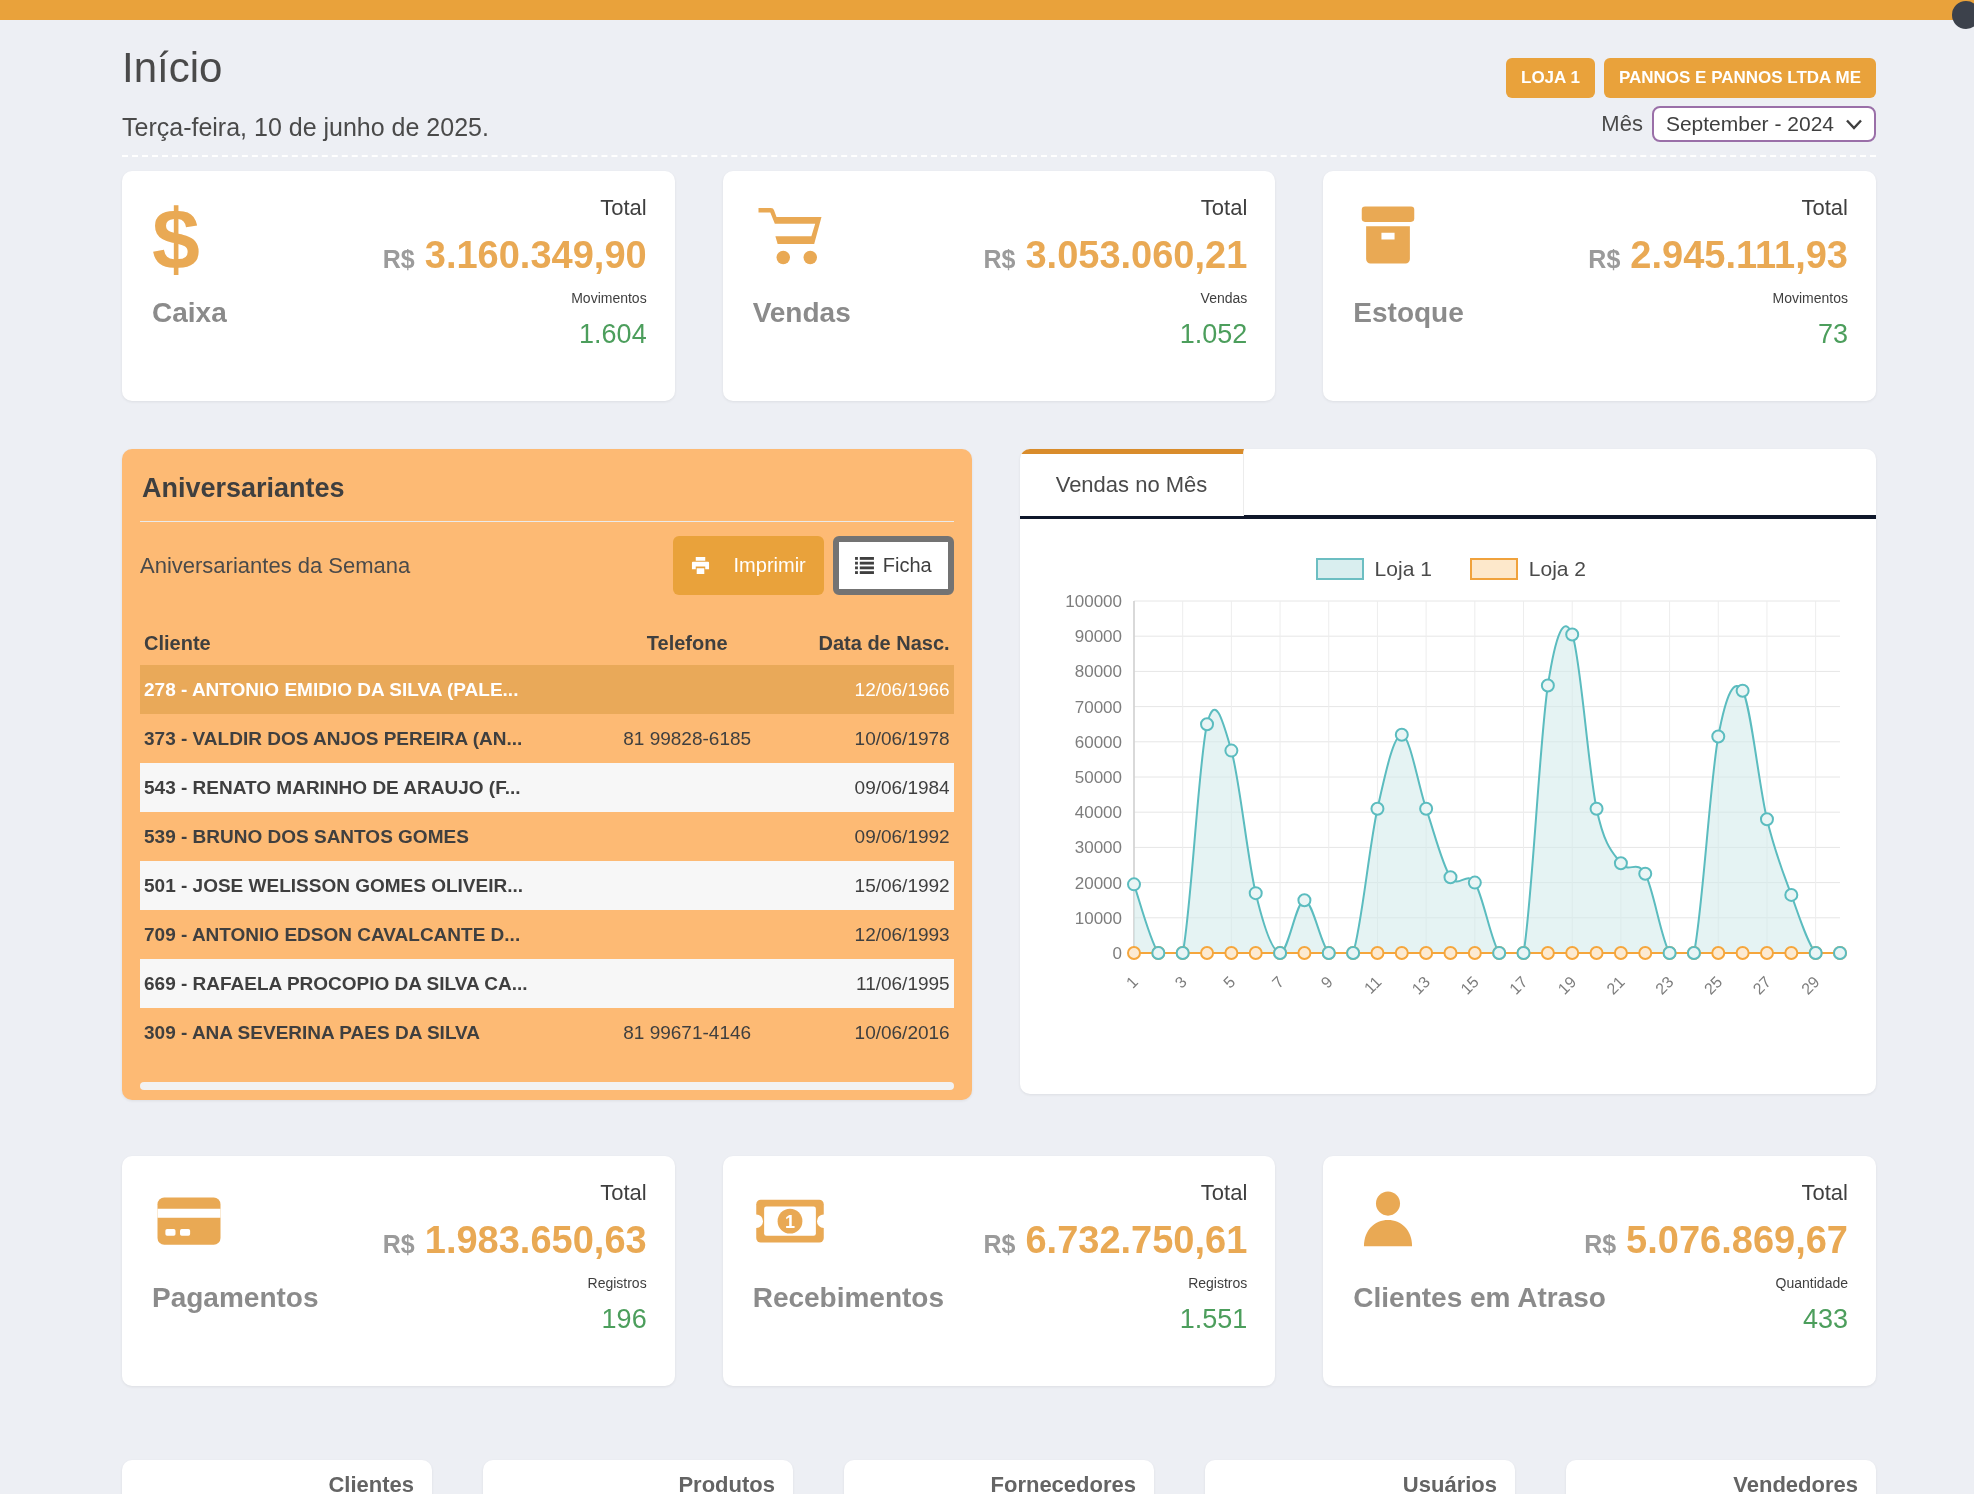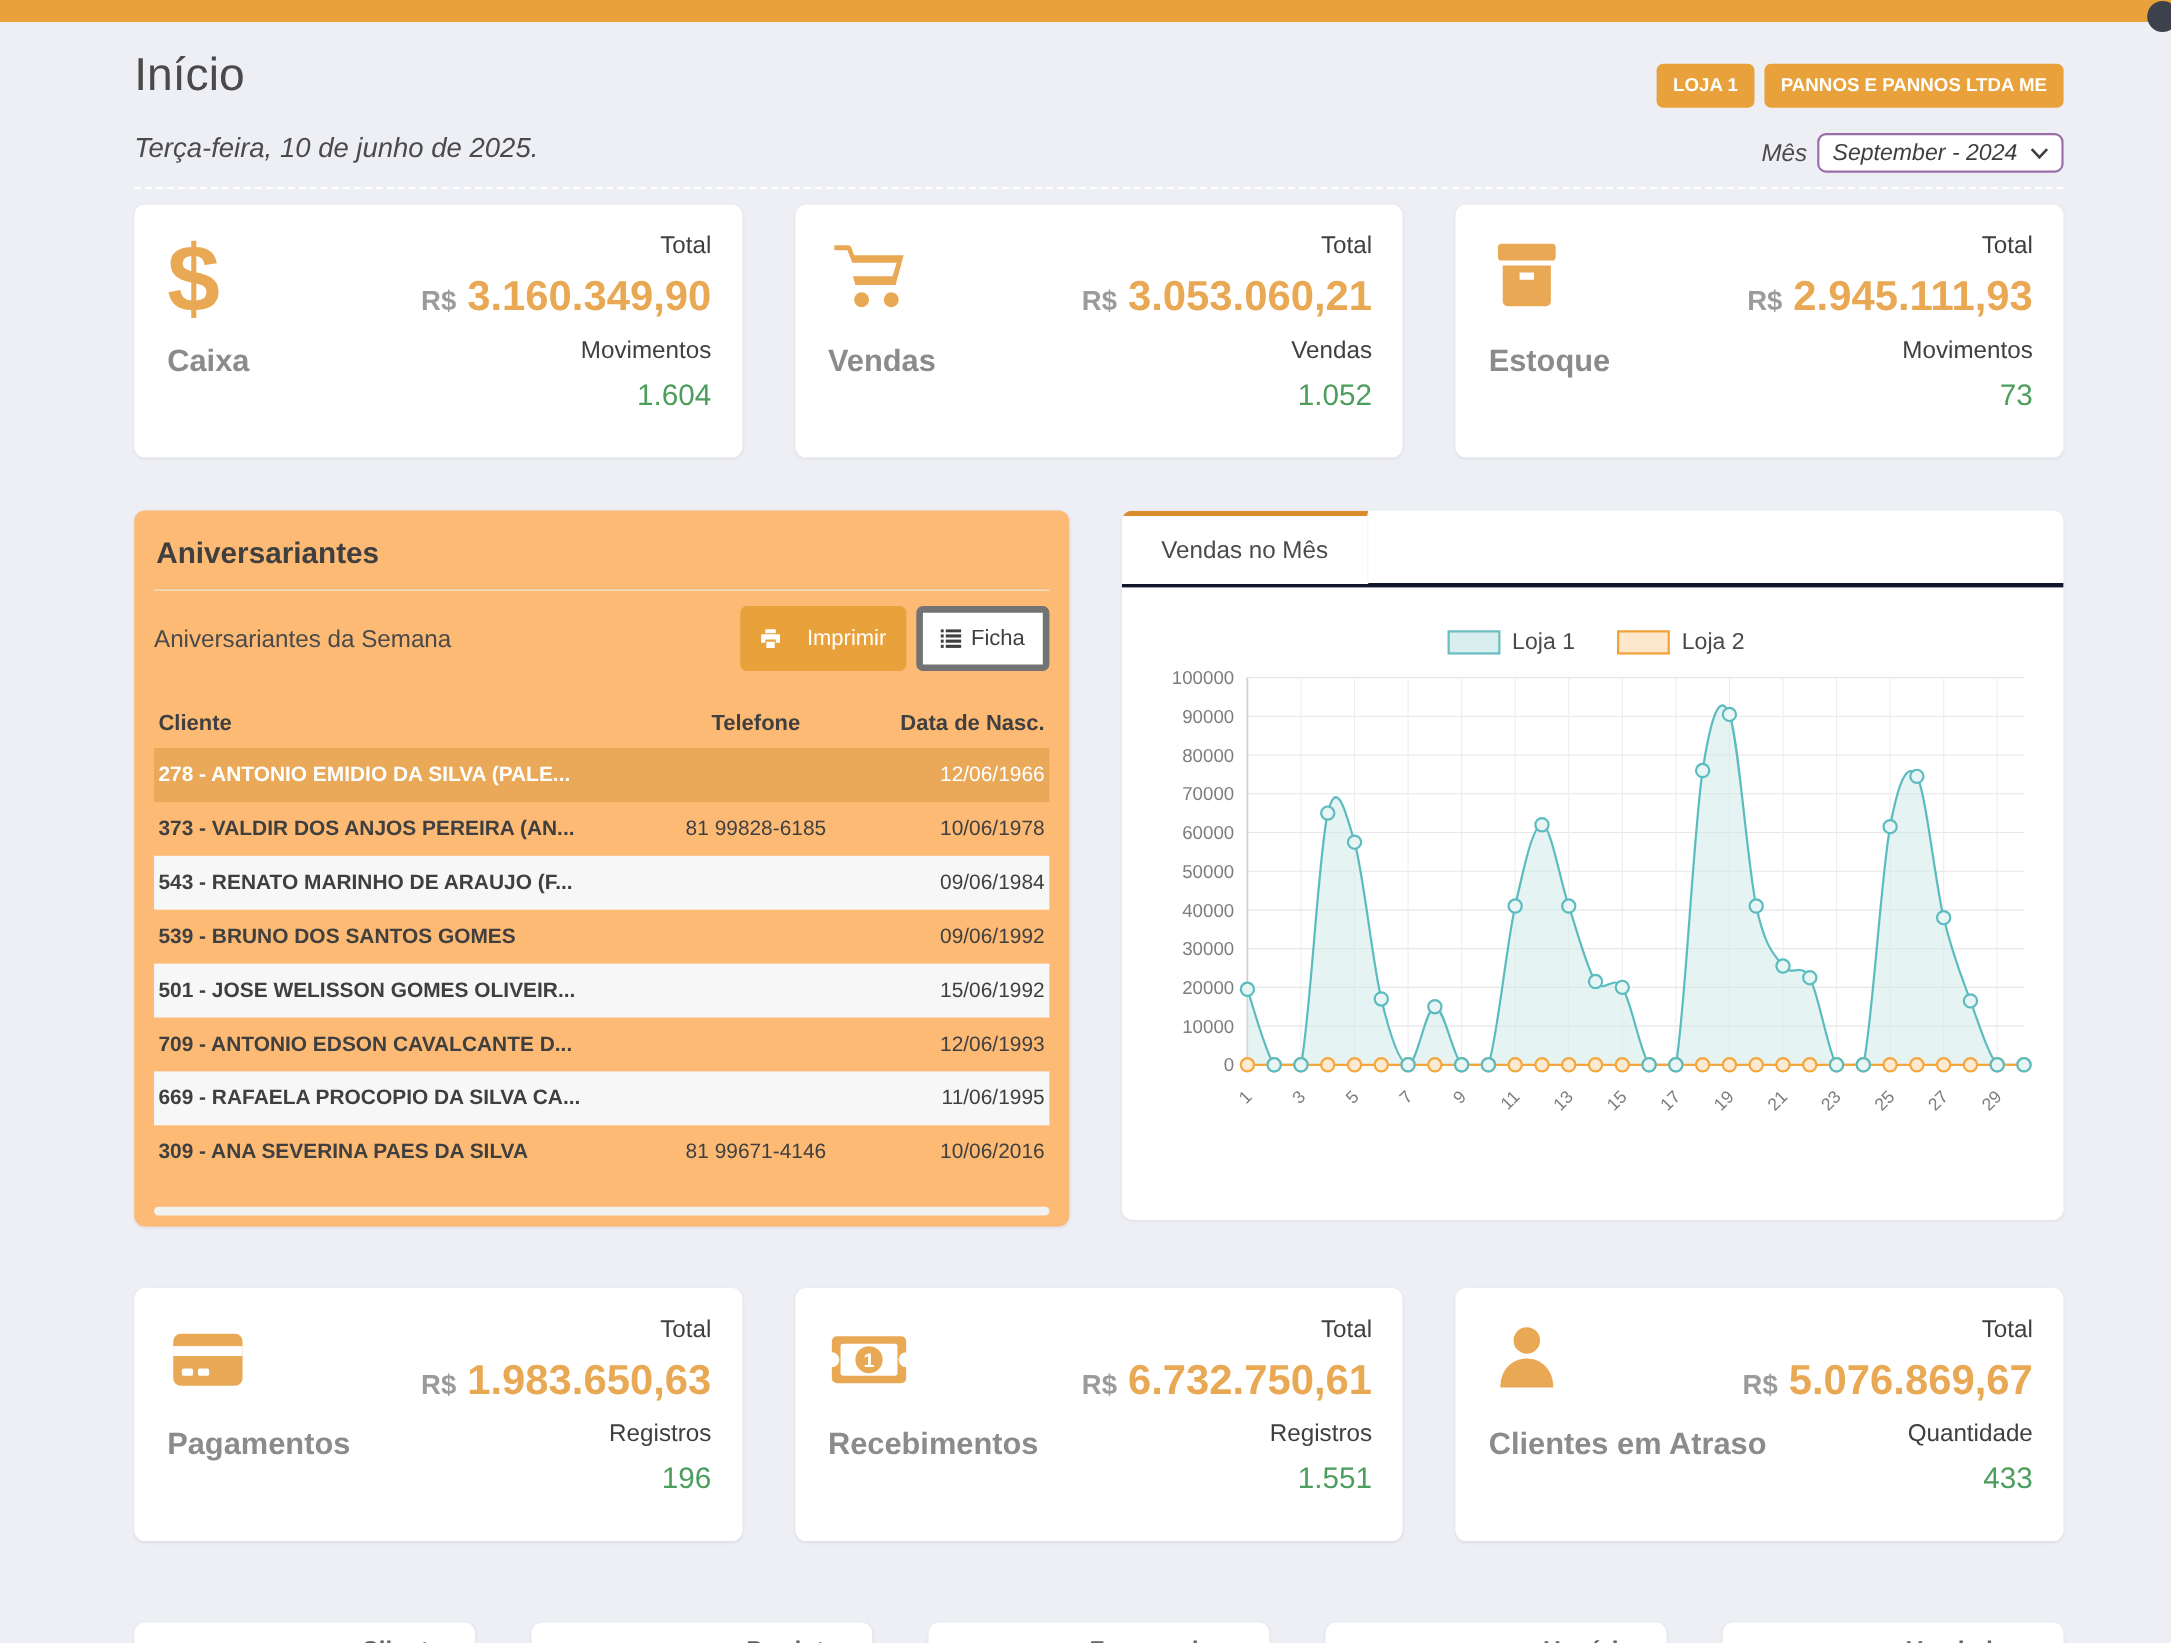--- a/index.html
+++ b/index.html
@@ -12,38 +12,38 @@
   }
   .topbar { height:20px; background:#e9a23b; position:relative; z-index:5; }
   .topbar-avatar { position:absolute; right:-6px; top:1px; width:28px; height:28px; border-radius:50%; background:#3c414b; }
   .content { padding:0 98px 0 122px; }
 
   .header-row { display:flex; justify-content:space-between; align-items:flex-start; margin-top:24px; }
   .page-title { font-size:42px; font-weight:400; color:#4a4a4a; margin:0; }
   .header-buttons { display:flex; gap:9px; margin-top:14px; }
   .btn-orange { background:#e9a23b; color:#fff; font-weight:bold; font-size:17px; padding:10px 15px; border-radius:6px; border:none; font-family:inherit; cursor:pointer; }
 
-  .date-row { display:flex; justify-content:space-between; align-items:flex-start; margin-top:23px;font-style:italic; }
+  .date-row { display:flex; justify-content:space-between; align-items:flex-end; margin-top:8px; }
   .date-text { font-size:25px; color:#4a4a4a; }
   .month-picker { display:flex; align-items:center; gap:9px; font-size:22px; color:#4a4a4a; }
   .month-select { display:flex; align-items:center; gap:12px; border:2px solid #9a6fa8; border-radius:8px; background:#fff; padding:4px 12px; font-size:21px; color:#3f3f3f; cursor:pointer; }
 
   .divider { border-bottom:2px dashed #ffffff; margin-top:13px; }
 
   .cards-row { display:grid; grid-template-columns:repeat(3,1fr); gap:48px; margin-top:14px; }
   .stat-card { background:#fff; border-radius:10px; height:230px; position:relative; box-shadow:0 1px 3px rgba(0,0,0,0.07); }
   .card-icon { position:absolute; left:30px; top:28px; }
   .dollar-glyph { font-size:86px; font-weight:bold; line-height:0.95; color:#e9a954; }
   .card-label { position:absolute; left:30px; top:126px; font-size:28px; font-weight:bold; color:#8b8b8b; }
   .card-right { position:absolute; right:28px; top:24px; display:flex; flex-direction:column; align-items:flex-end; gap:13px; }
   .total-label { font-size:22px; color:#3f3f3f; }
   .value-row { display:flex; align-items:baseline; gap:10px; }
   .currency { font-size:25px; color:#9b9b9b; font-weight:bold; }
   .total-value { font-size:38px; font-weight:bold; color:#e9a954; }
-  .count-label { font-size:22px; color:#3f3f3f; }
+  .count-label { font-size:14px; color:#3f3f3f; }
   .count-value { font-size:27px; color:#4c9e5c;margin-left:14px; }
 
   .main-row { display:flex; gap:48px; margin-top:48px; align-items:flex-start; }
 
   .anivers-panel { width:856px; height:651px; background:#fdba74; border-radius:10px; padding:20px 18px 12px; box-shadow:0 1px 3px rgba(0,0,0,0.07); position:relative; }
   .anivers-title { font-size:27px; font-weight:bold; color:#3f3f3f; margin:4px 0 0 2px; }
   .anivers-divider { border-bottom:1px solid #eaeaea; margin-top:17px; }
   .subtitle-row { display:flex; justify-content:space-between; align-items:center; margin-top:14px; }
   .anivers-subtitle { font-size:22px; color:#4a4a4a; }
   .subtitle-buttons { display:flex; gap:9px; }

